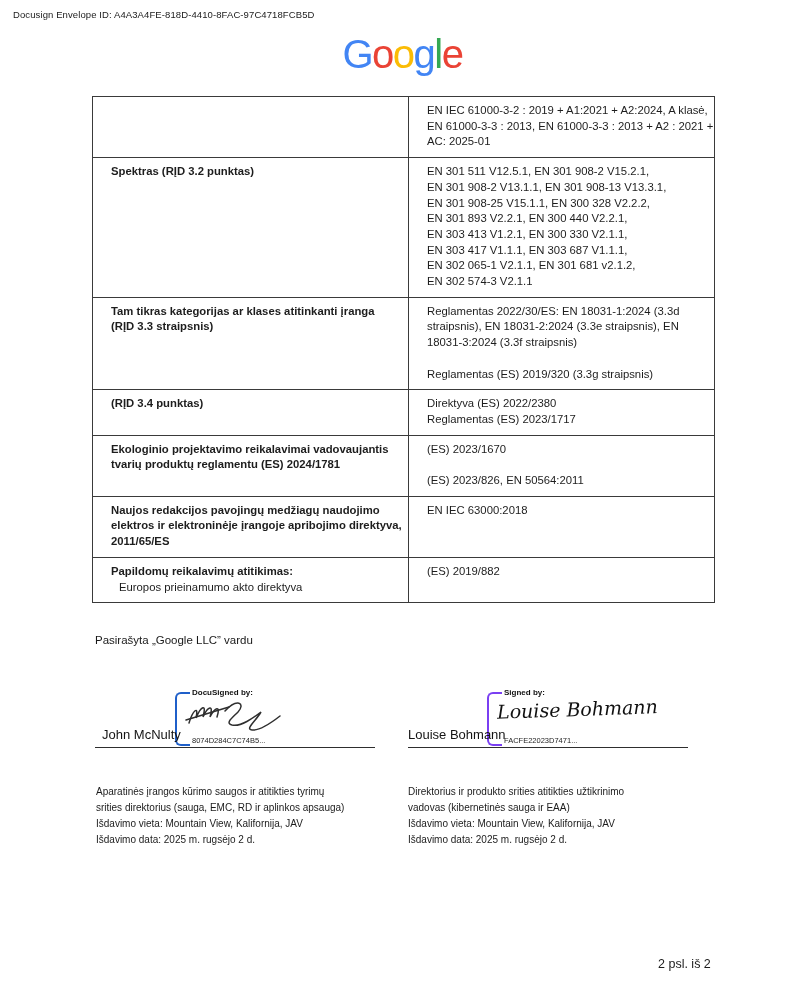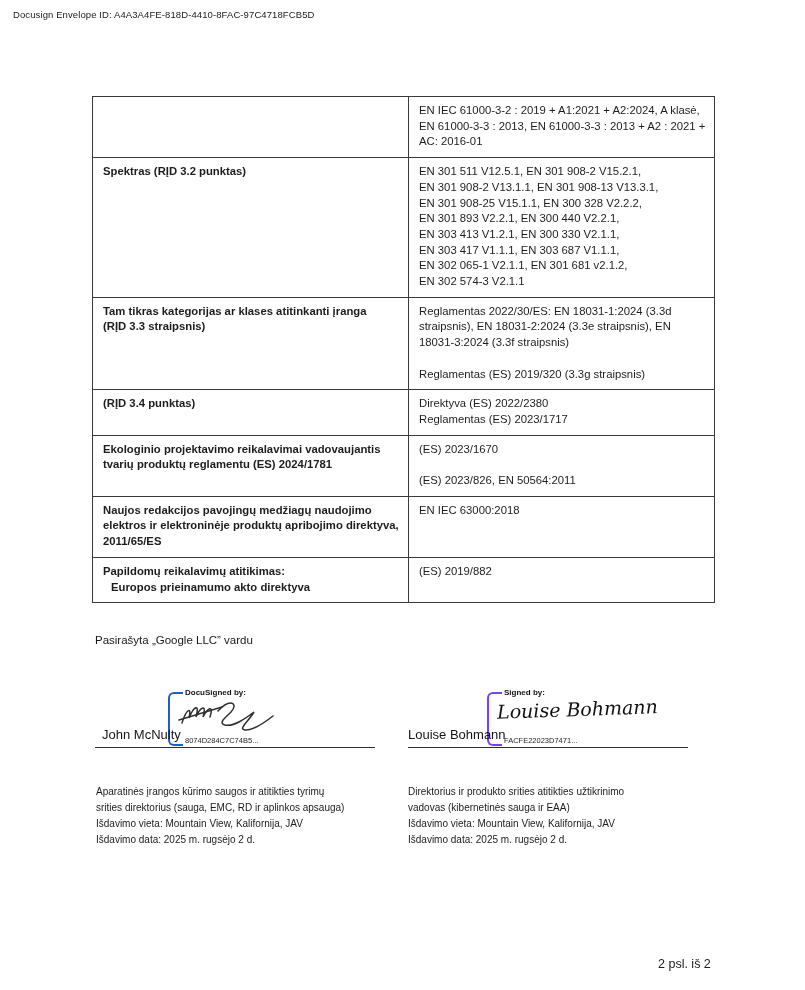--- a/index.html
+++ b/index.html
@@ -12,27 +12,27 @@
   .logo { position:absolute; top:32px; left:0; width:100%; text-align:center;
           font-size:40px; font-weight:400; letter-spacing:-1.5px; }
   .logo span { display:inline-block; }
 
   .doc-table { position:absolute; left:92px; top:96px; width:622px;
                border-collapse:collapse; table-layout:fixed; }
   .doc-table td { border:1.5px solid #3a3a3a; vertical-align:top;
                   padding:6px 8px 7px 10px; font-size:11.3px; line-height:15.7px; }
   .col-l { width:316px; } .col-r { width:306px; }
   .lbl { font-weight:bold; }
-  .lbl .sub { font-weight:bold;padding-left:8px; }
-  .lline, .vline { min-height:15.7px; white-space:nowrap; }
+  .lbl .sub { font-weight:normal;padding-left:8px; }
+  .lline, .vline { min-height:15.7px; white-space:nowrap;margin-left:8px; }
 
   .signed-for { position:absolute; left:95px; top:634px; font-size:11.5px; color:#191919; }
 
   .stamp { position:absolute; width:140px; height:60px; }
-  .stamp-left  { left:168px; top:689px; }
+  .stamp-left  { left:175px; top:689px; }
   .stamp-right { left:487px; top:689px; }
   .bracket { position:absolute; left:0; top:3px; width:13px; height:50px;
              border:2px solid #000; border-right:none; border-radius:6px 0 0 6px; }
   .stamp-label { position:absolute; left:17px; top:-1px; font-size:8px; font-weight:bold; color:#111; white-space:nowrap; }
   .stamp-id { position:absolute; left:17px; top:47px; font-size:7.5px; color:#242424; white-space:nowrap; }
   .scribble { position:absolute; left:8px; top:7px; }
   .script-sig { position:absolute; left:10px; top:9px; font-family:"DejaVu Serif", serif;
                 font-style:italic; font-size:19px; transform:rotate(-2deg);
                 white-space:nowrap; color:#101010; }
 
@@ -48,33 +48,36 @@
 
   .footer-page { position:absolute; left:658px; top:957px; font-size:12.5px; color:#1b1b1b; }
 </style>
 </head>
 <body>
 
 <div class="page">
 
   <div class="envelope-id">Docusign Envelope ID: A4A3A4FE-818D-4410-8FAC-97C4718FCB5D</div>
 
+  <div class="logo">
+    <span style="color: rgb(66, 133, 244);">G</span><span style="color: rgb(234, 67, 53);">o</span><span style="color: rgb(251, 188, 5);">o</span><span style="color: rgb(66, 133, 244);">g</span><span style="color: rgb(52, 168, 83);">l</span><span style="color: rgb(234, 67, 53);">e</span>
+  </div>
 
   <table class="doc-table">
     <colgroup>
         <col class="col-l">
         <col class="col-r">
       </colgroup>
     <tbody>
       <tr>
         <td class="lbl"></td>
         <td class="val">
           <div class="vline">EN IEC 61000-3-2 : 2019 + A1:2021 + A2:2024, A klasė,</div>
           <div class="vline">EN 61000-3-3 : 2013, EN 61000-3-3 : 2013 + A2 : 2021 +</div>
-          <div class="vline">AC: 2016-01</div>
+          <div class="vline">AC: 2025-01</div>
         </td>
       </tr>
       <tr>
         <td class="lbl">
           <div class="lline">Spektras (RĮD 3.2 punktas)</div>
         </td>
         <td class="val">
           <div class="vline">EN 301 511 V12.5.1, EN 301 908-2 V15.2.1,</div>
           <div class="vline">EN 301 908-2 V13.1.1, EN 301 908-13 V13.3.1,</div>
           <div class="vline">EN 301 908-25 V15.1.1, EN 300 328 V2.2.2,</div>
@@ -114,21 +117,21 @@
         </td>
         <td class="val">
           <div class="vline">(ES) 2023/1670</div>
           <div class="vline"></div>
           <div class="vline">(ES) 2023/826, EN 50564:2011</div>
         </td>
       </tr>
       <tr>
         <td class="lbl">
           <div class="lline">Naujos redakcijos pavojingų medžiagų naudojimo</div>
-          <div class="lline">elektros ir elektroninėje produktų apribojimo direktyva,</div>
+          <div class="lline">elektros ir elektroninėje įrangoje apribojimo direktyva,</div>
           <div class="lline">2011/65/ES</div>
         </td>
         <td class="val">
           <div class="vline">EN IEC 63000:2018</div>
         </td>
       </tr>
       <tr>
         <td class="lbl">
           <div class="lline">Papildomų reikalavimų atitikimas:</div>
           <div class="lline sub">Europos prieinamumo akto direktyva</div>

